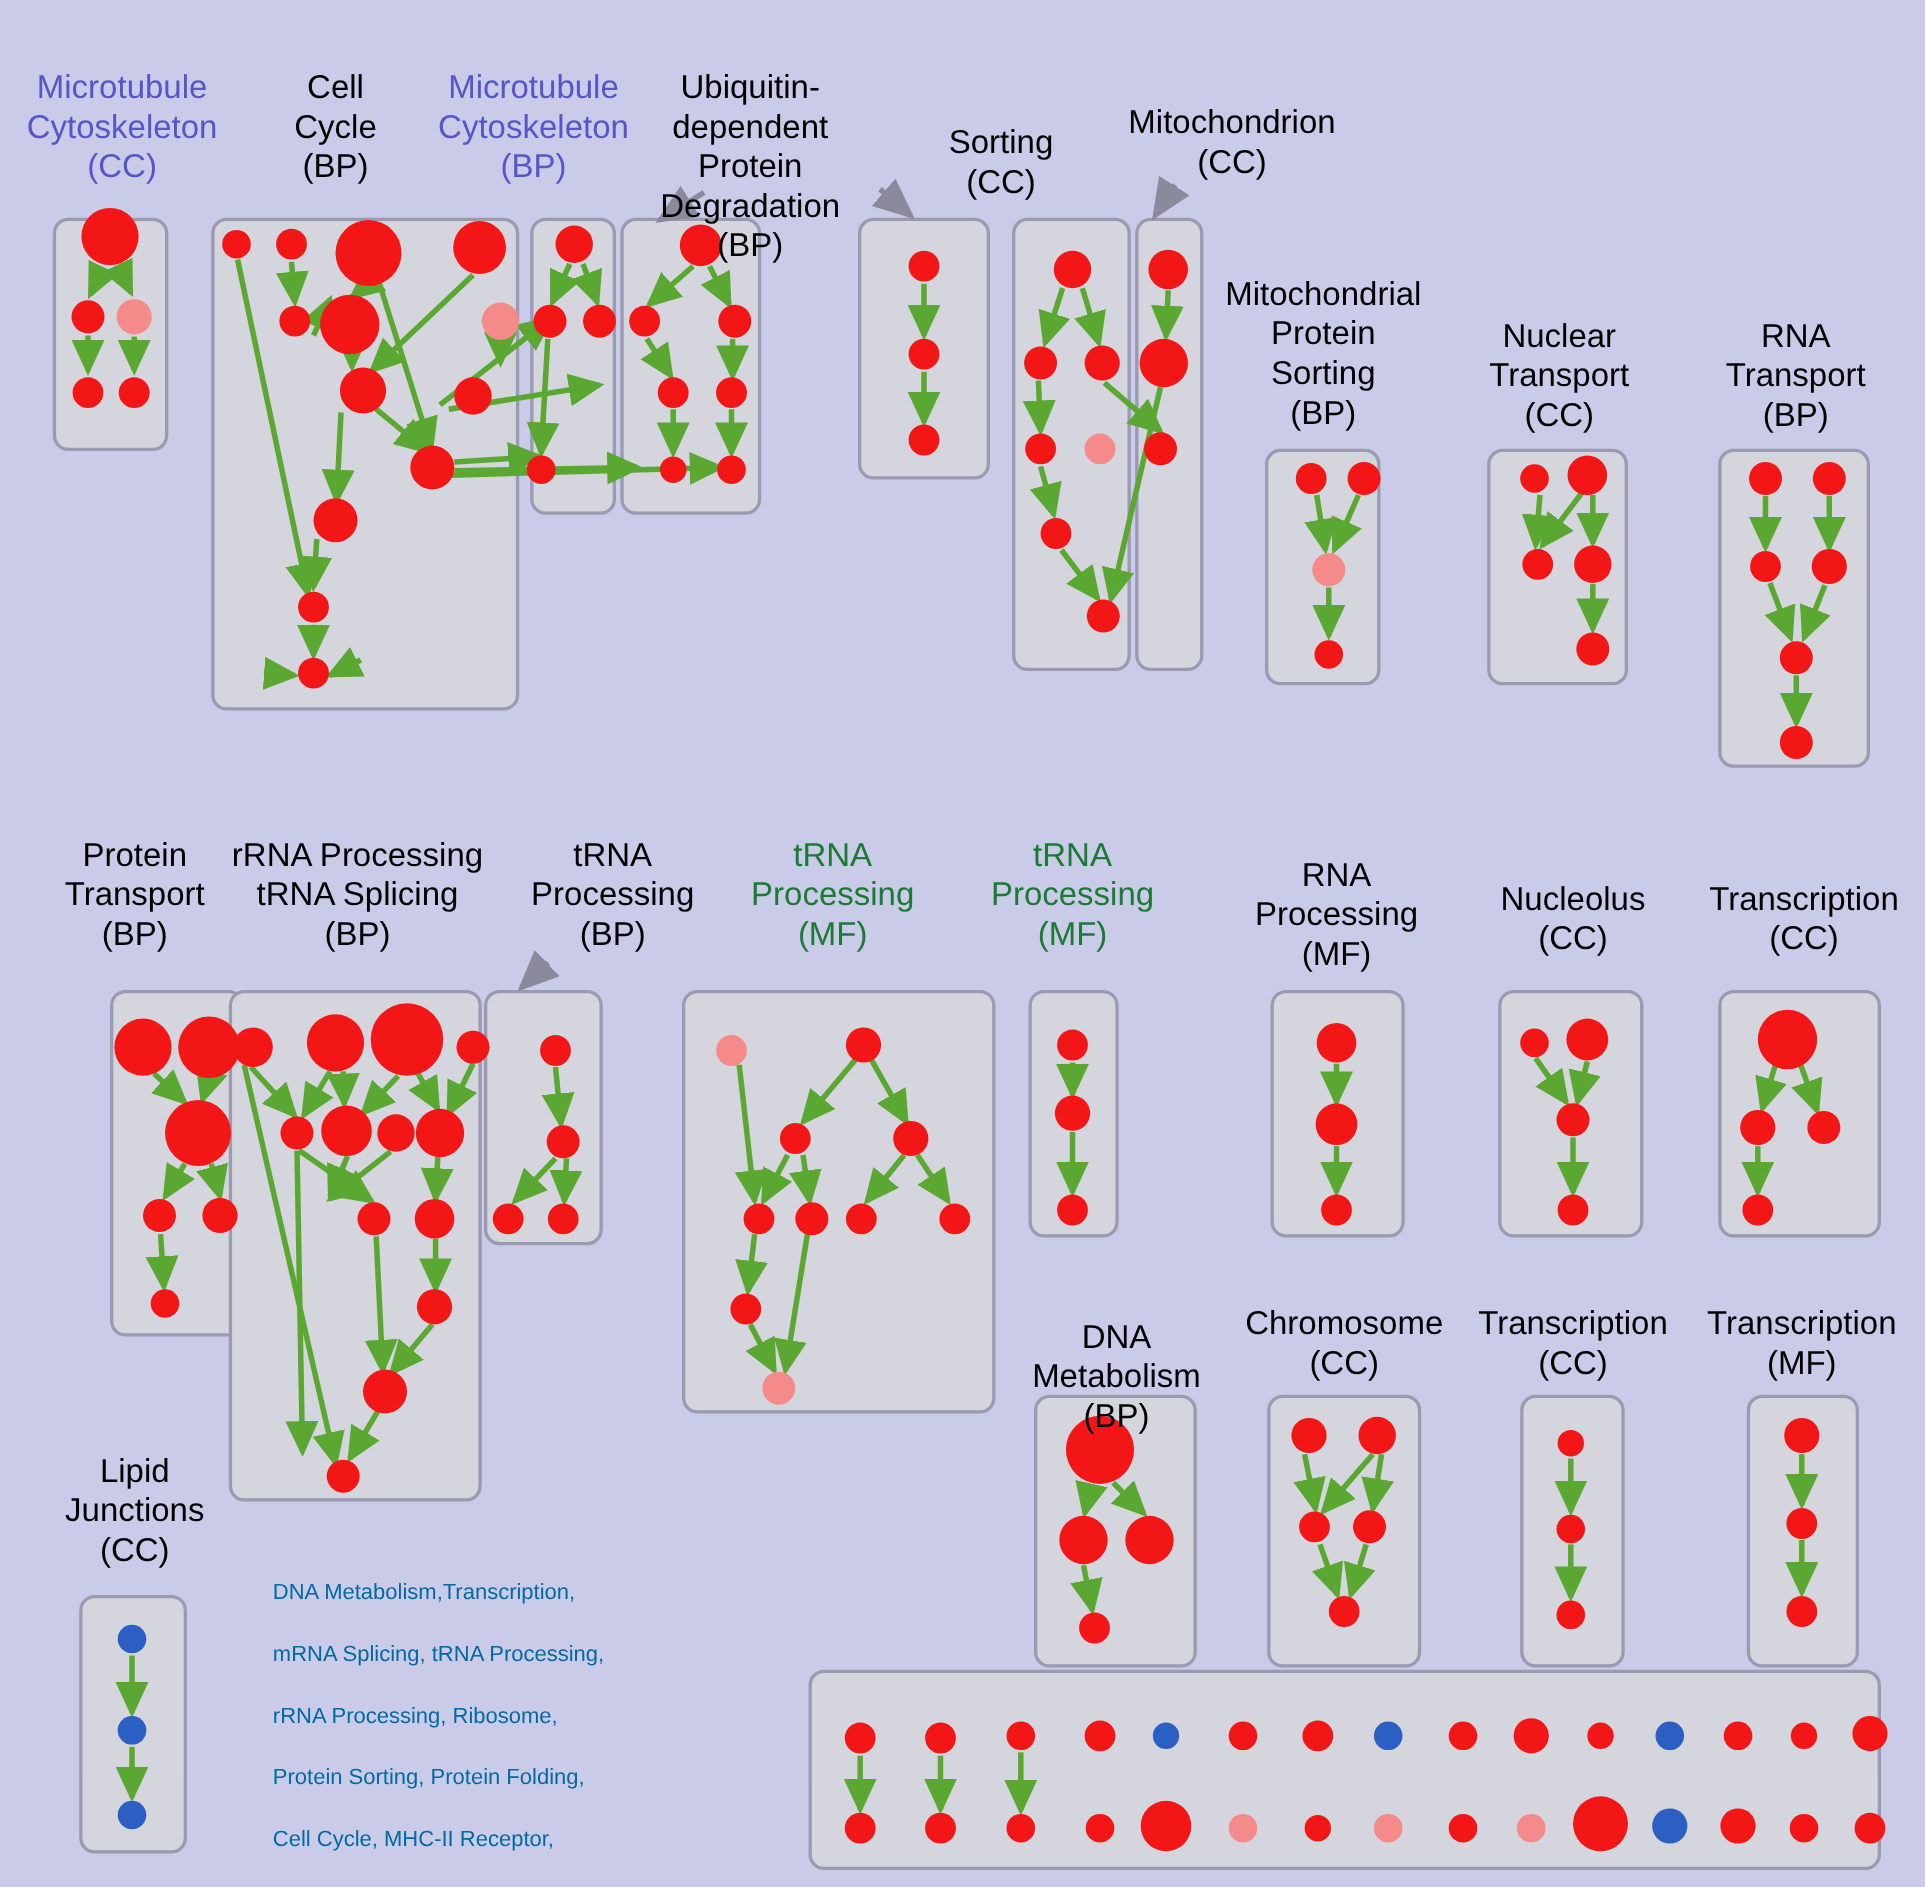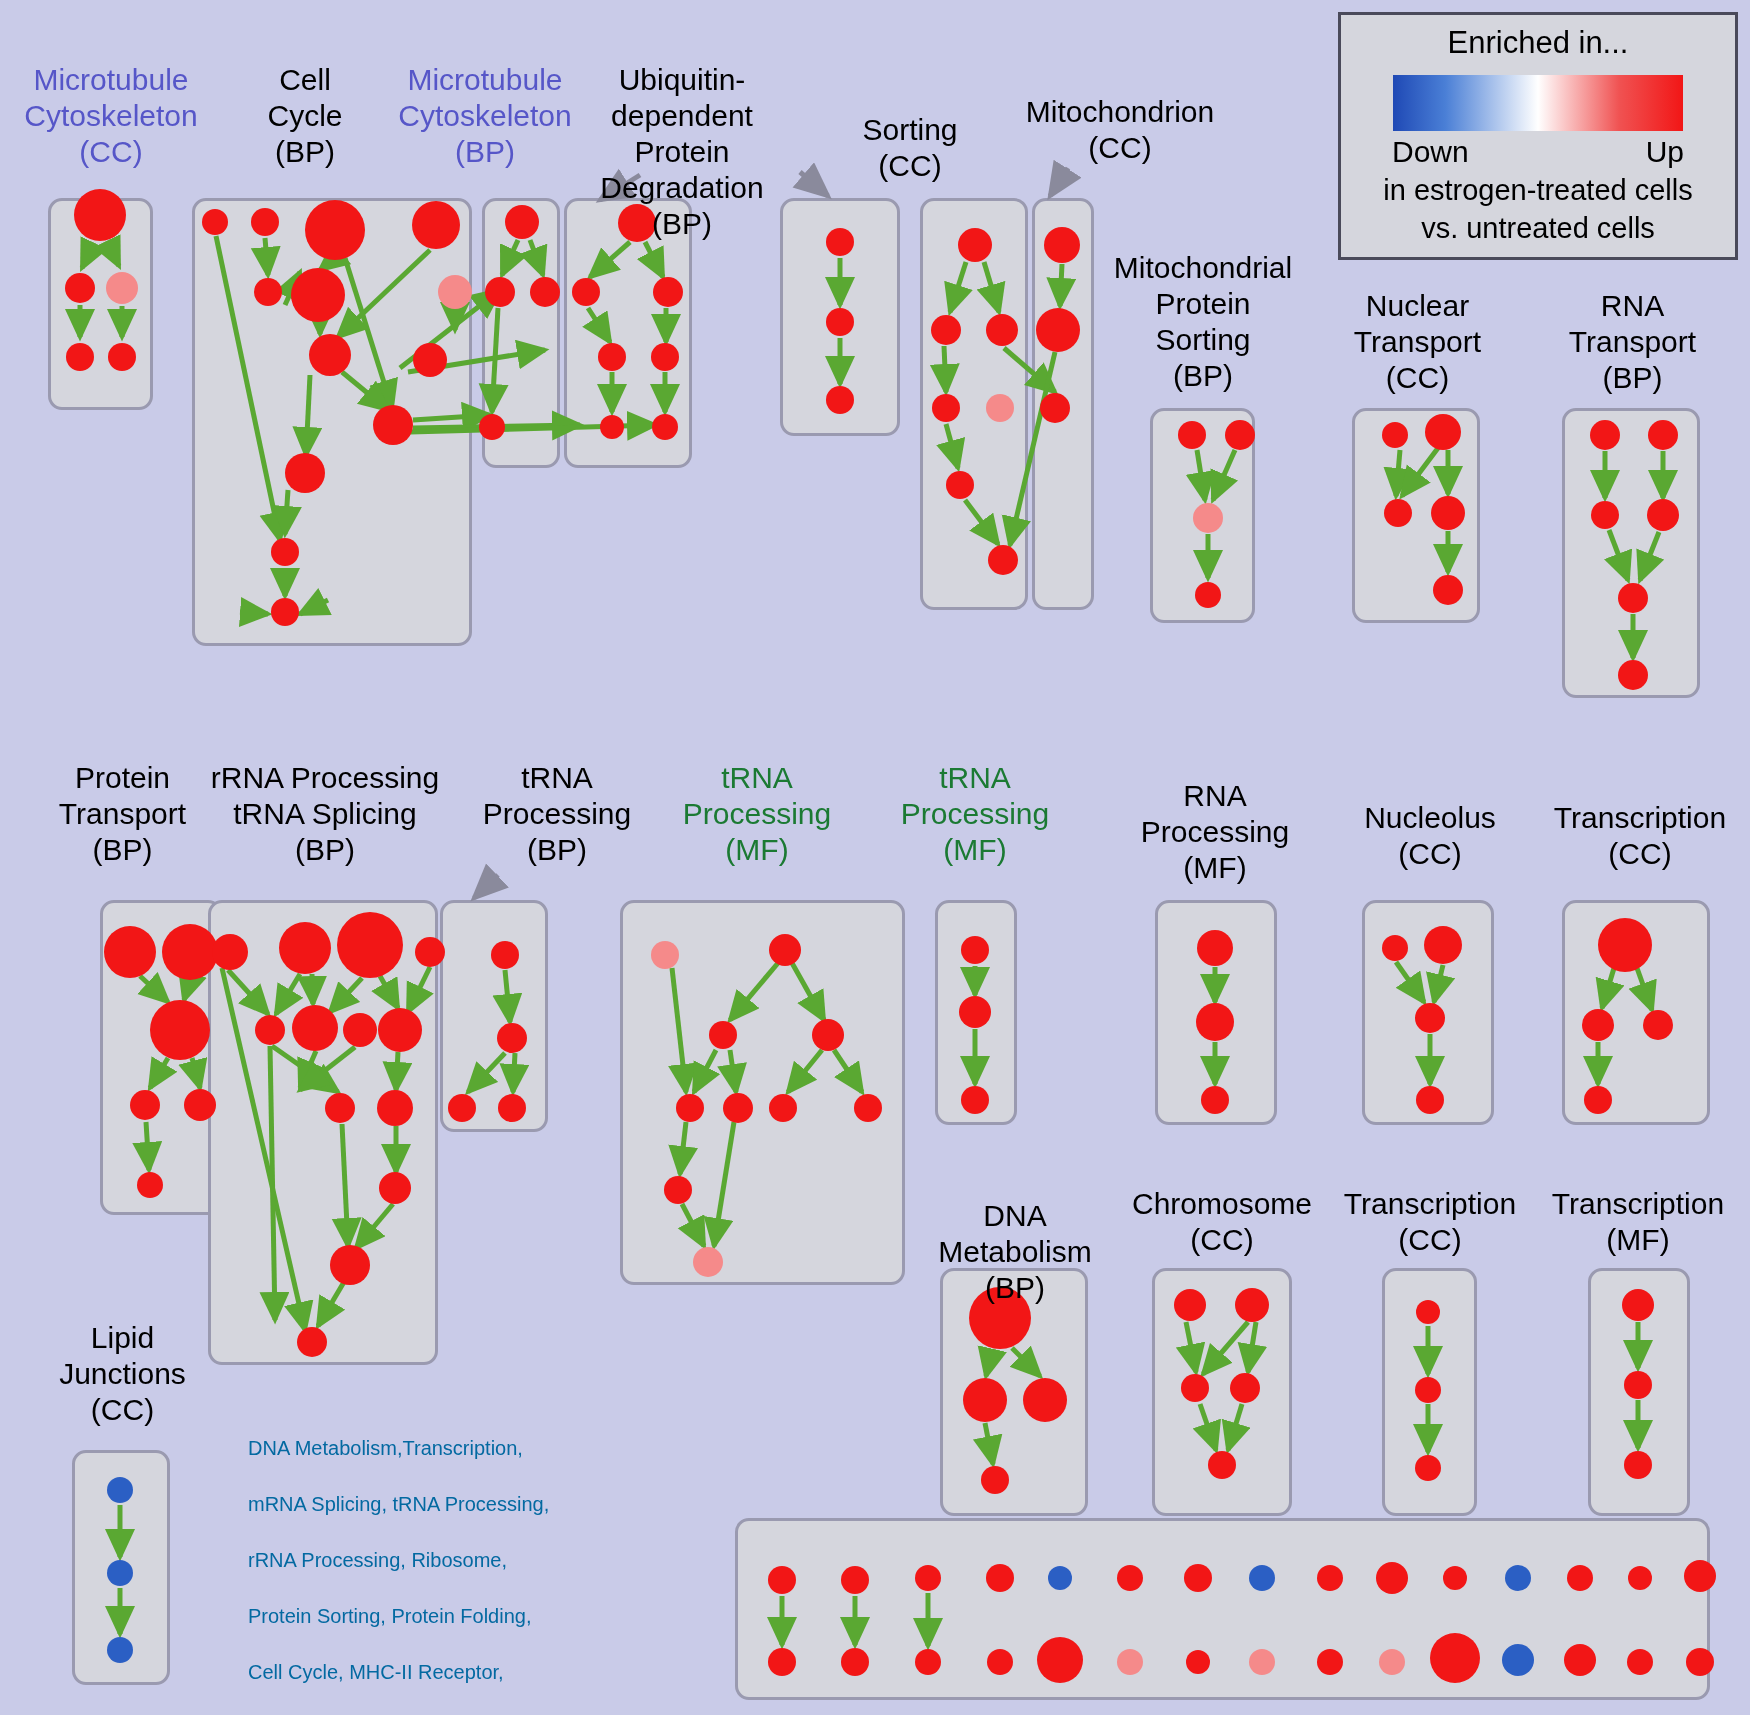--- a/index.html
+++ b/index.html
@@ -472,24 +472,14 @@
 Junctions
 (CC)</div>
 
   <div class="bigtext" style="left:248px;top:1420px;">DNA Metabolism,Transcription,
 mRNA Splicing, tRNA Processing,
 rRNA Processing, Ribosome,
 Protein Sorting, Protein Folding,
 Cell Cycle, MHC-II Receptor,
 Lipid Transport, Misc. Metab.</div>
 
-  <div class="legendbox" style="left:1338px;top:12px;width:400px;height:248px;">
-    <div class="legend-title">Enriched in...</div>
-    <div class="legend-bar"></div>
-    <div class="legend-ends">
-      <span>Down</span>
-      <span>Up</span>
-    </div>
-    <div class="legend-sub">in estrogen-treated cells</div>
-    <div class="legend-sub">vs. untreated cells</div>
-  </div>
 
 </div>
 
 </body></html>

